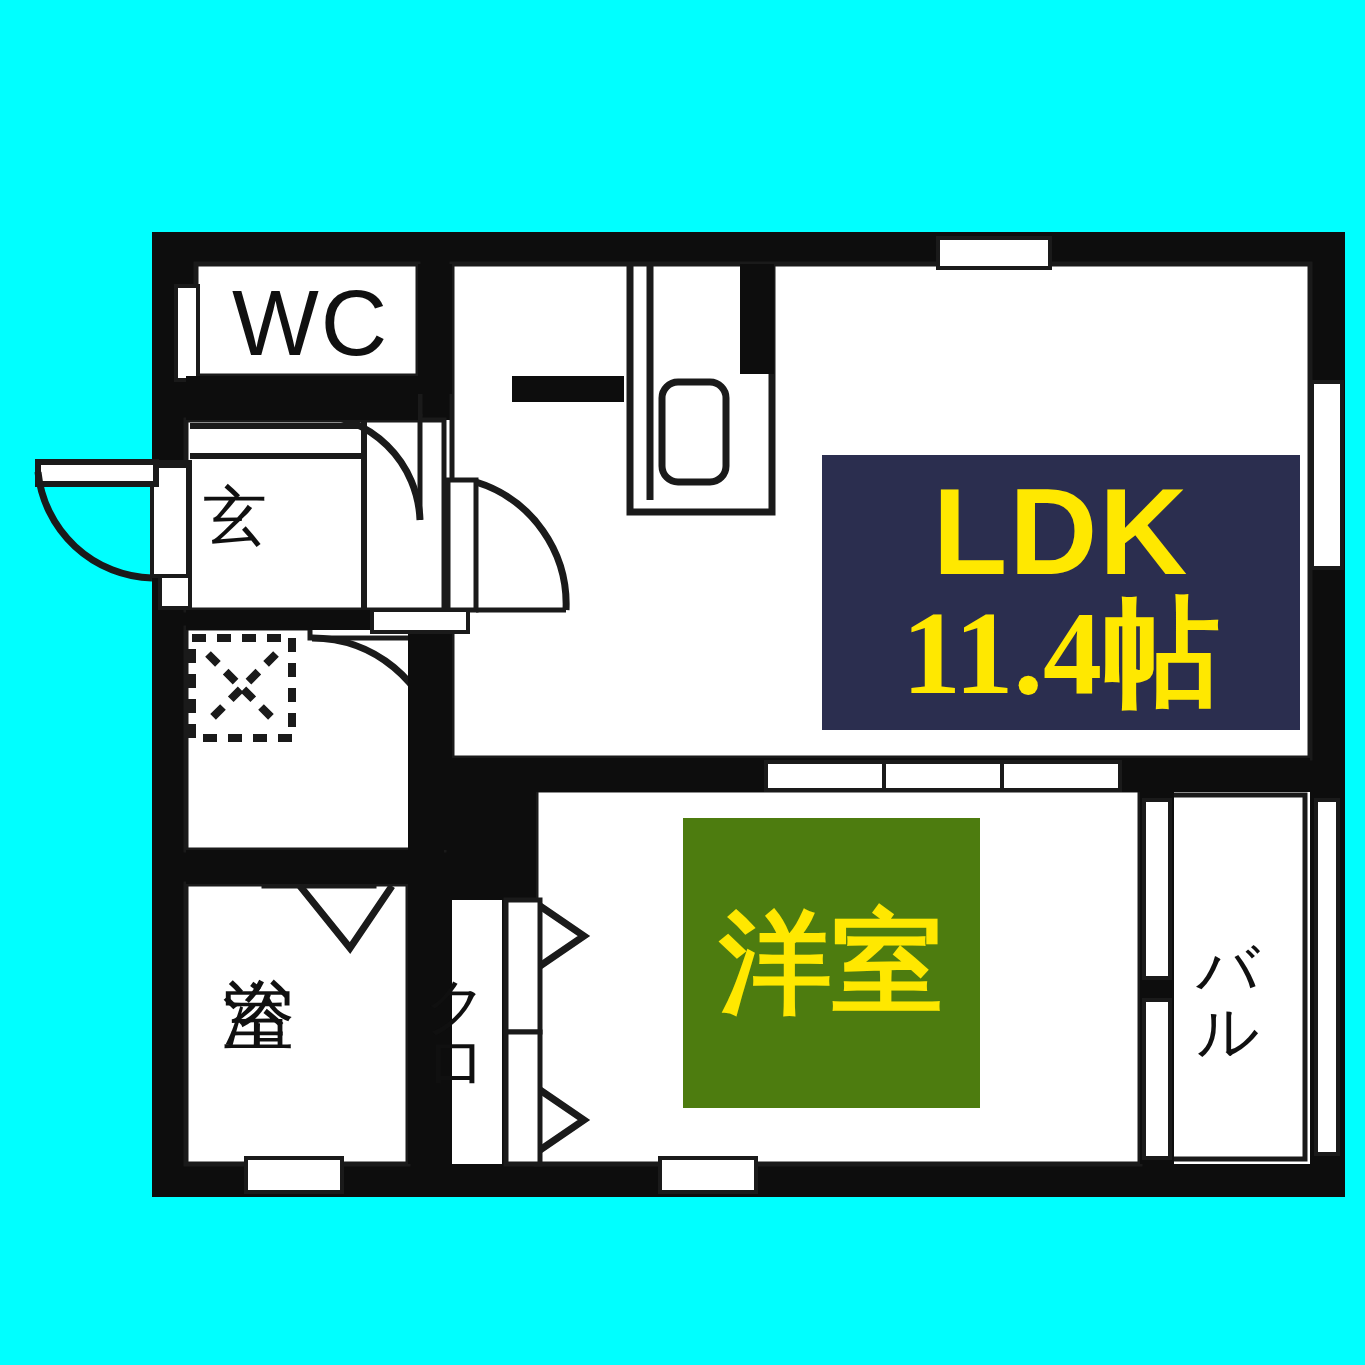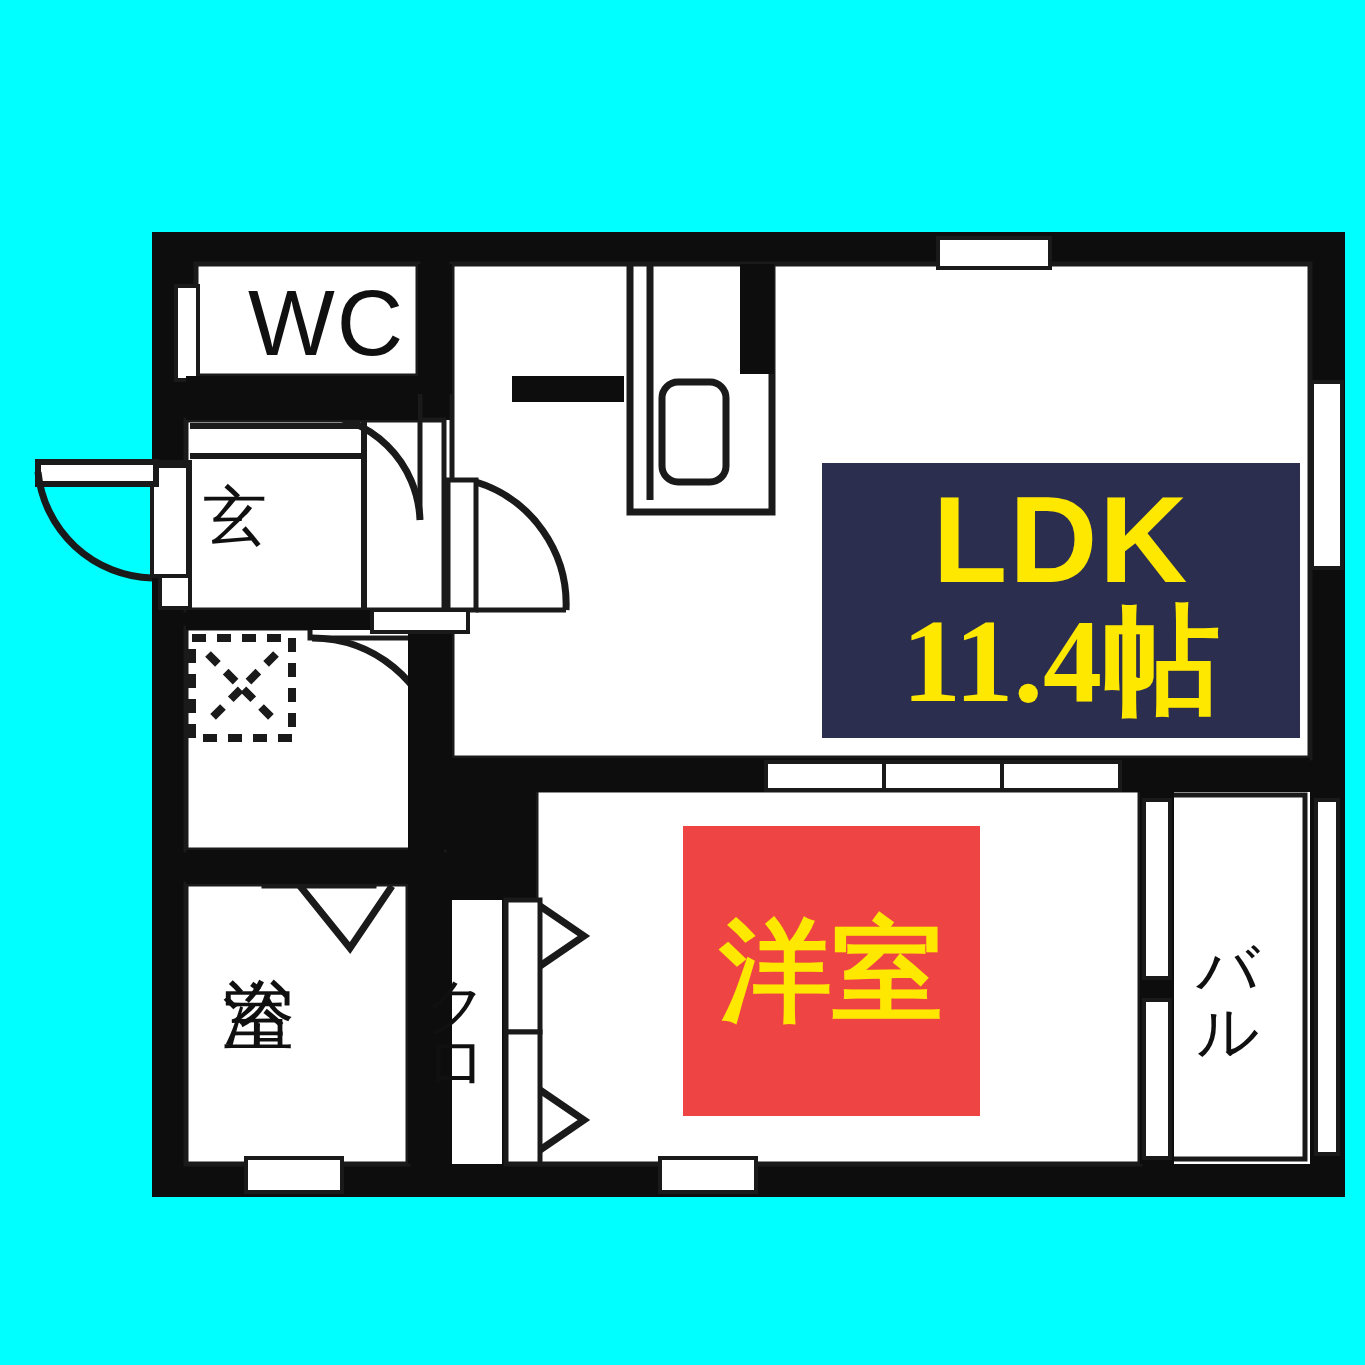--- a/index.html
+++ b/index.html
@@ -19,21 +19,20 @@
     background:#2b2e4f;
     color:#ffe800;
     display:flex;
     flex-direction:column;
     align-items:center;
     justify-content:center;
     line-height:0.98;
     font-weight:700;
     letter-spacing:-1px;
     box-sizing:border-box;
-    margin-top:8px;
   }
   .chip .l1{display:block;}
   .chip .l2{display:block;}
 
   #chip-ldk{
     left:822px;top:455px;width:478px;height:275px;
     font-size:118px;
   }
   #chip-ldk .l1{font-size:122px;letter-spacing:2px;}
   #chip-ldk .l2{font-size:118px;letter-spacing:0px;margin-top:4px;font-family:Liberation Serif, serif;}
@@ -46,21 +45,21 @@
   #chip-yoshitsu .l2{font-size:110px;letter-spacing:0px;margin-top:6px;}
 
   
   .tlabel{
     position:absolute;
     color:#101010;
     font-weight:400;
     white-space:nowrap;
     line-height:1;
   }
-  #lab-wc{left:248px;top:277px;font-size:92px;letter-spacing:2px;font-weight:400;}
+  #lab-wc{left:232px;top:277px;font-size:92px;letter-spacing:2px;font-weight:400;}
   #lab-genkan{left:203px;top:484px;font-size:64px;}
   #lab-ut{left:236px;top:750px;font-size:86px;letter-spacing:2px;}
   #lab-yokushitsu{
     left:222px;top:920px;font-size:72px;
     writing-mode:vertical-rl;text-orientation:upright;line-height:1.02;
   }
   #lab-kuro{
     left:424px;top:935px;font-size:62px;
     writing-mode:vertical-rl;text-orientation:upright;line-height:1.05;
   }
@@ -230,17 +229,17 @@
   <div class="tlabel" id="lab-genkan">玄</div>
   <div class="tlabel" id="lab-yokushitsu">浴室</div>
   <div class="tlabel" id="lab-kuro">クロ</div>
   <div class="tlabel" id="lab-baru">バル</div>
 
   <div class="chip" id="chip-ldk" style="background: rgb(43, 46, 79); color: rgb(255, 232, 0);">
     <span class="l1">LDK</span>
     <span class="l2">11.4帖</span>
   </div>
 
-  <div class="chip" id="chip-yoshitsu" style="background: #ef4444; color: rgb(255, 232, 0);">
+  <div class="chip" id="chip-yoshitsu" style="background: #4d7c0f; color: rgb(255, 232, 0);">
     <span class="l1">洋室</span>
   </div>
 
 </div>
 
 </body></html>

